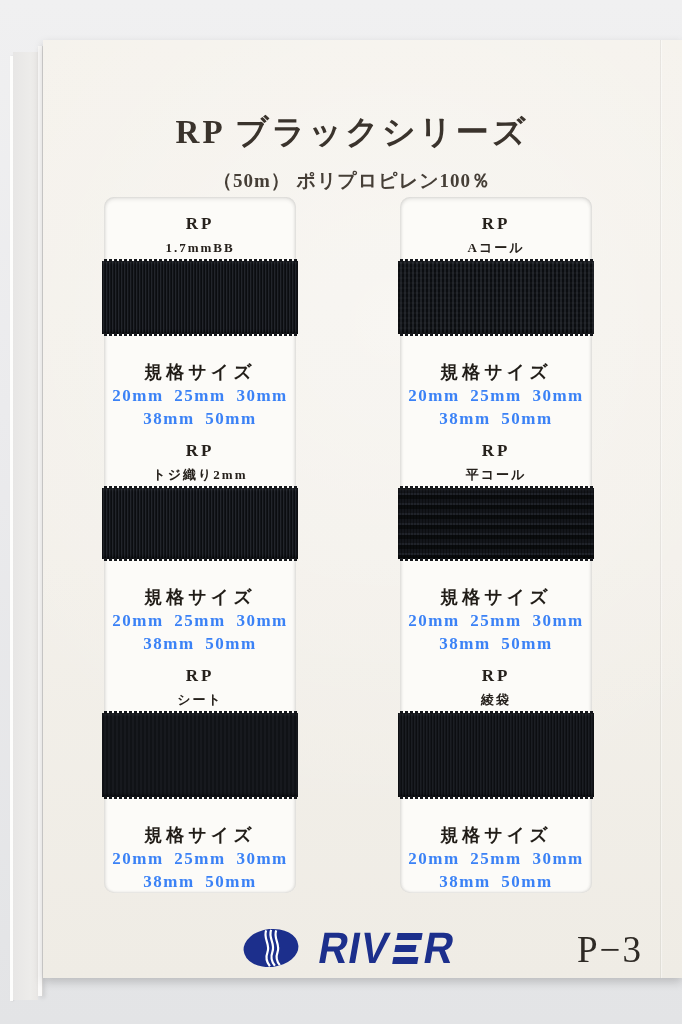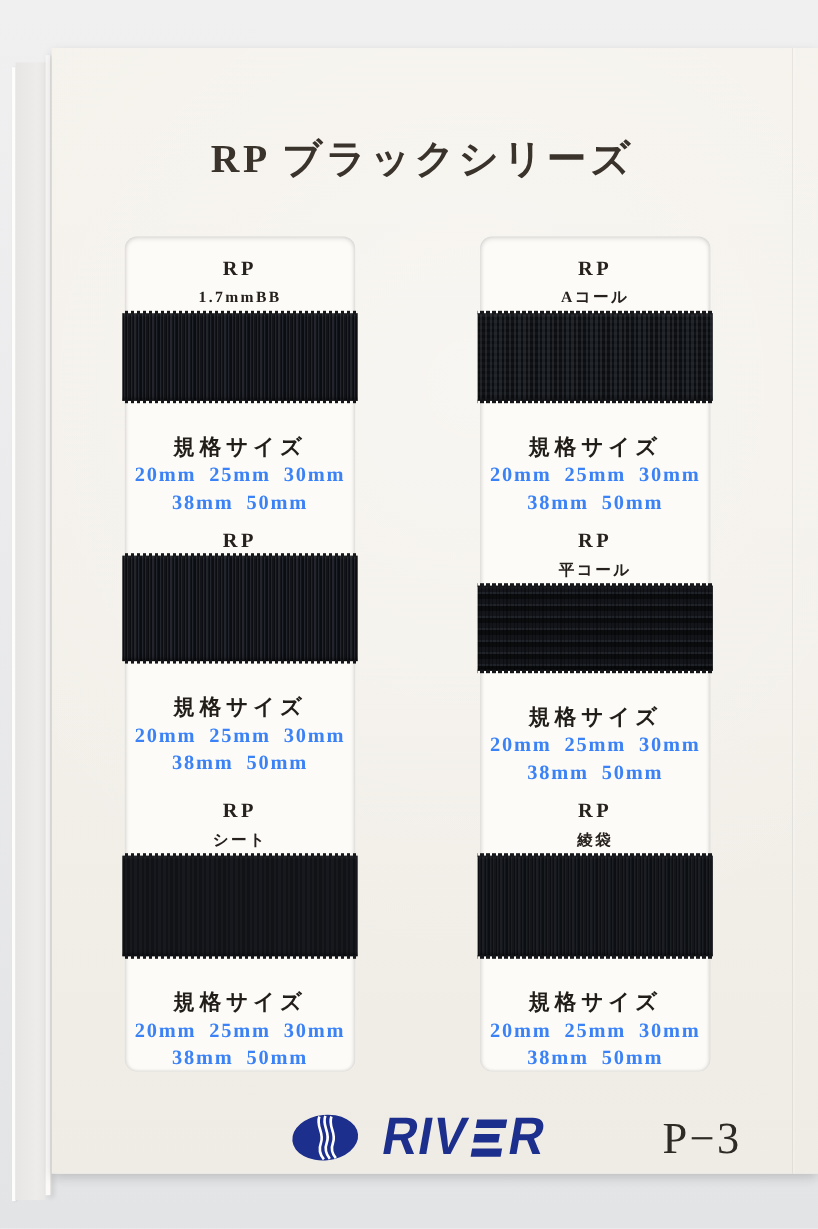--- a/index.html
+++ b/index.html
@@ -83,49 +83,51 @@
   .footer-logo{position:absolute;left:200px;top:886px;display:flex;align-items:center;}
   .logo-ellipse{width:56px;height:40px;transform:rotate(-6deg);}
   .wordmark{display:flex;align-items:center;margin-left:17px;transform:skewX(-10deg);
     font-family:"Liberation Sans","DejaVu Sans",sans-serif;font-weight:700;
     font-size:44px;letter-spacing:1px;color:var(--logo-blue);line-height:1;}
   .wordmark .txt{transform:scaleX(.92);}
   .logo-e{display:inline-flex;flex-direction:column;justify-content:space-between;
     height:31px;width:25px;margin:0 3px;}
   .logo-e i{display:block;height:7px;background:var(--logo-blue);}
   .logo-e i.mid{width:21px;}
-  .page-number{position:absolute;left:509px;top:888px;font-size:37px;letter-spacing:2px;color:#2e2a25;}
+  .page-number{position:absolute;left:534px;top:888px;font-size:37px;letter-spacing:2px;color:#2e2a25;}
 </style>
 </head>
 <body>
 
 <div class="stage">
 
   <div class="edge-far"></div>
   <div class="edge-mid"></div>
   <div class="edge-near"></div>
 
   <div class="page">
     <div class="page-fold"></div>
 
     <div class="header">
       <div class="title">RP ブラックシリーズ</div>
+      <div class="subtitle">（50m） ポリプロピレン100％</div>
     </div>
 
     <div class="card left">
       <div class="block b1">
         <div class="series">RP</div>
         <div class="variant">1.7mmBB</div>
         <div class="webbing"></div>
         <div class="size-heading">規格サイズ</div>
         <div class="sizes">20mm 25mm 30mm</div>
         <div class="sizes">38mm 50mm</div>
       </div>
       <div class="block b2">
         <div class="series">RP</div>
+        <div class="variant">トジ織り2mm</div>
         <div class="webbing"></div>
         <div class="size-heading">規格サイズ</div>
         <div class="sizes">20mm 25mm 30mm</div>
         <div class="sizes">38mm 50mm</div>
       </div>
       <div class="block b3">
         <div class="series">RP</div>
         <div class="variant">シート</div>
         <div class="webbing tex-sheet"></div>
         <div class="size-heading">規格サイズ</div>

